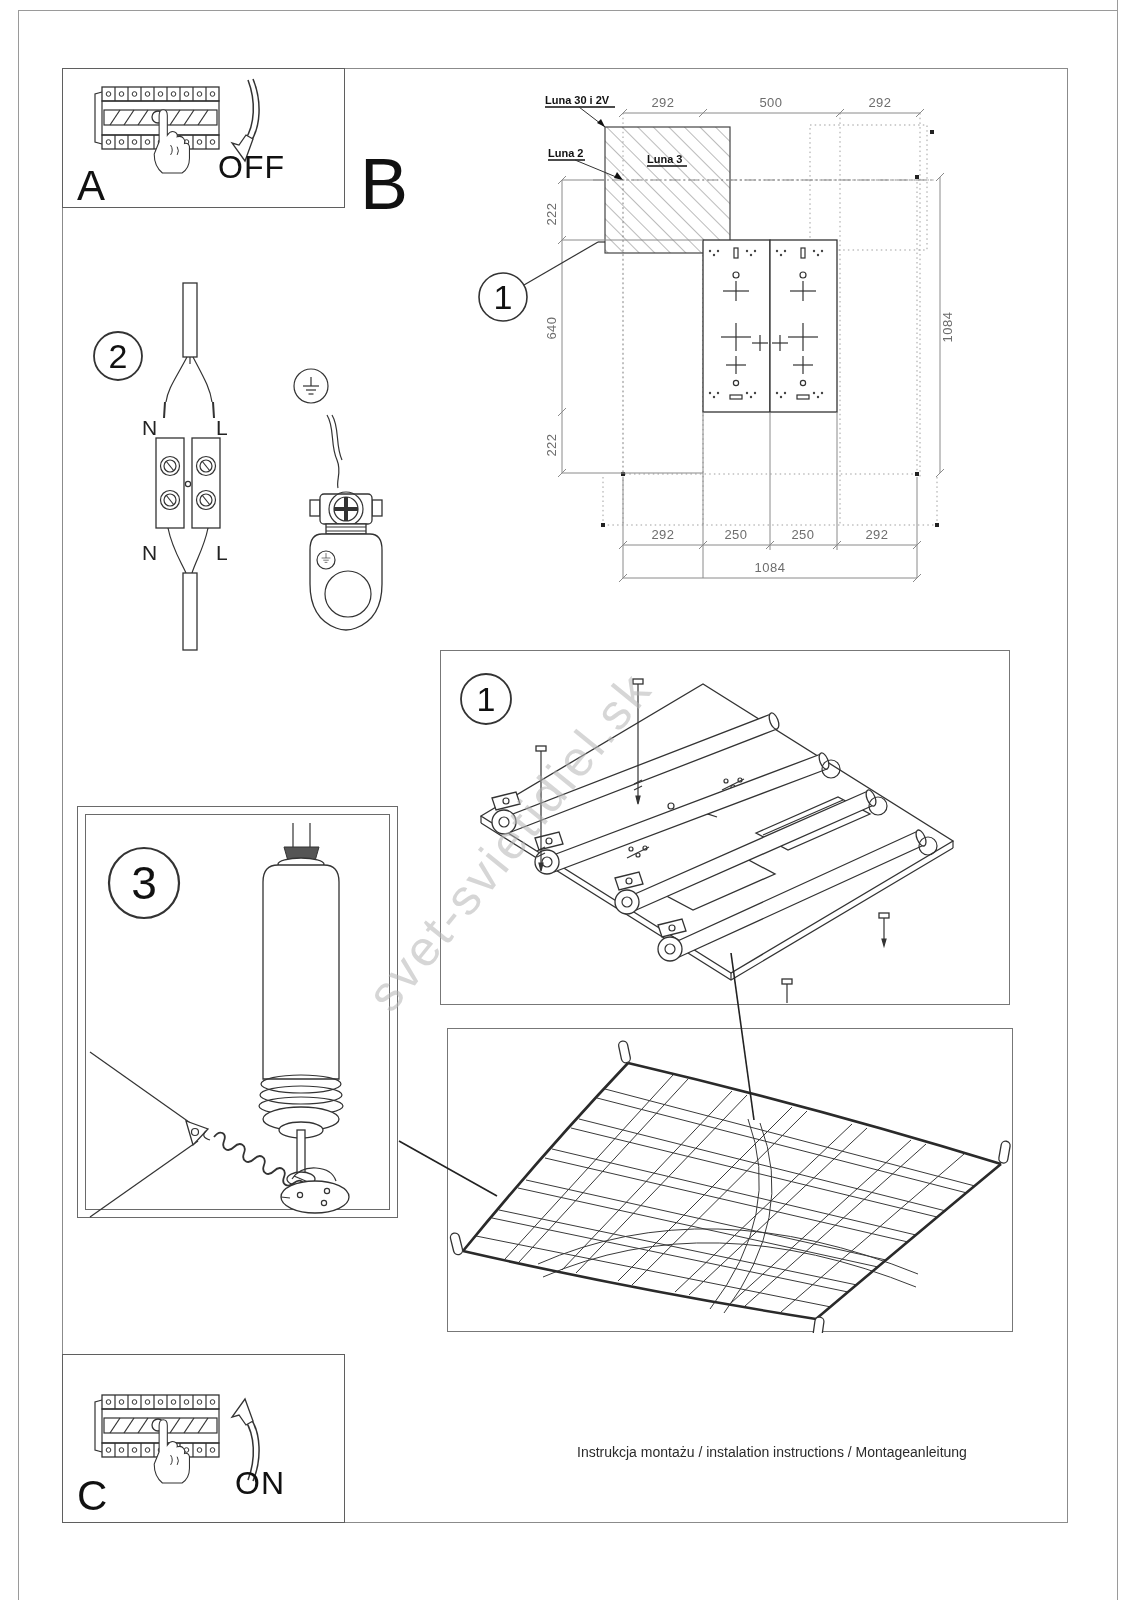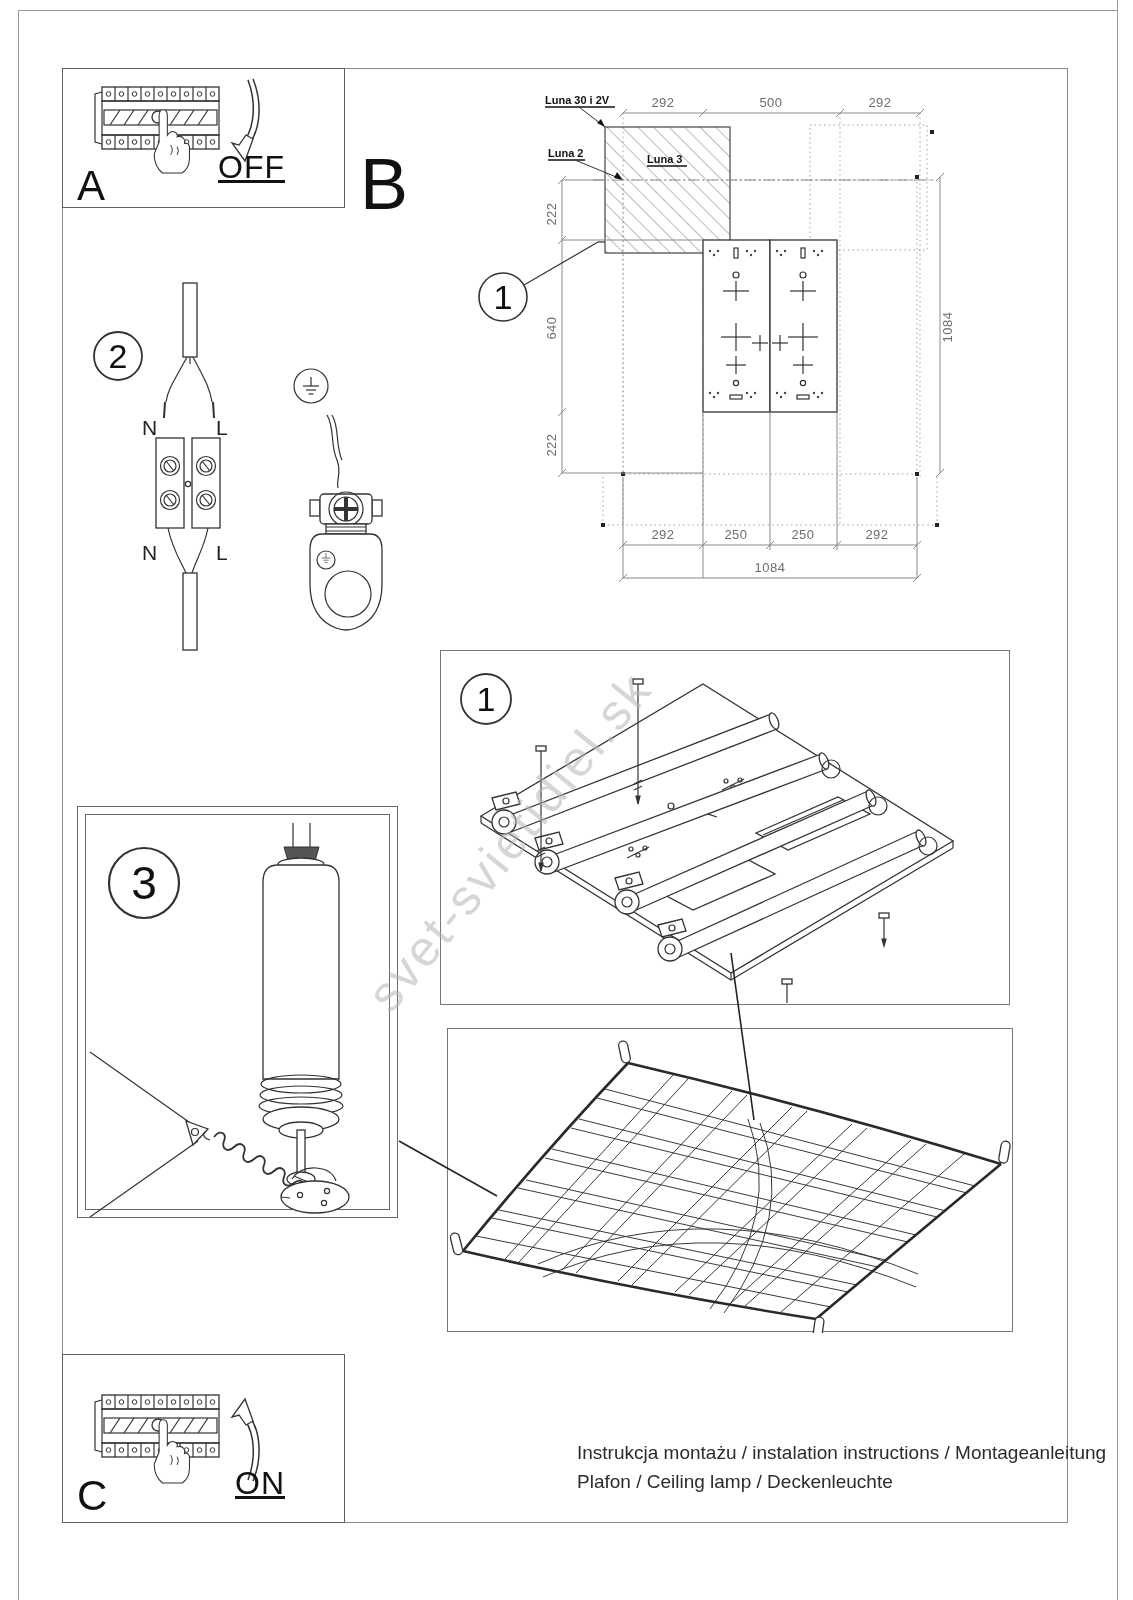--- a/index.html
+++ b/index.html
@@ -4,31 +4,31 @@
 <style>
   html,body{margin:0;padding:0;background:#fff;}
   #page{position:relative;width:1133px;height:1600px;background:#fff;overflow:hidden;
         font-family:"Liberation Sans","DejaVu Sans",sans-serif;color:#222;}
   .abs{position:absolute;}
   .scanline{position:absolute;background:#9a9a9a;}
   #mainframe{position:absolute;left:62px;top:68px;width:1006px;height:1455px;border:1px solid #8b8b8b;box-sizing:border-box;}
   .panelbox{position:absolute;border:1px solid #5f5f5f;box-sizing:border-box;background:#fff;}
   .biglayer{font-size:72px;color:#111;line-height:1;}
   .cornerletter{font-size:42px;color:#111;line-height:1;}
-  .actionword{font-size:32px;color:#111;line-height:1;letter-spacing:1px;text-decoration:underline;}
+  .actionword{font-size:32px;color:#111;line-height:1;letter-spacing:1px;}
   svg{position:absolute;overflow:visible;}
   svg text{font-family:"Liberation Sans","DejaVu Sans",sans-serif;}
   .dimtxt{fill:#6d6d6d;font-size:13px;letter-spacing:0.5px;}
   .lunalbl{fill:#111;font-size:11px;font-weight:bold;}
   .stepnum{fill:#111;font-size:34px;}
   .stepnum3{fill:#111;font-size:46px;}
   .nl{fill:#222;font-size:21px;}
   #watermark{position:absolute;left:378px;top:975px;transform:rotate(-51deg);transform-origin:0 50%;
              font-size:50px;letter-spacing:3px;color:#b5b5b5;opacity:.55;white-space:nowrap;}
-  #footer{position:absolute;left:577px;top:1438px;font-size:19px;line-height:29px;color:#2b2b2b;}
+  #footer{position:absolute;left:577px;top:1438px;font-size:14px;line-height:29px;color:#2b2b2b;}
   .thin{stroke:#333;stroke-width:1.2;fill:none;}
   .thick{stroke:#2a2a2a;stroke-width:2.6;fill:none;}
   .dim{stroke:#8a8a8a;stroke-width:1;fill:none;}
   .dot{stroke:#9f9f9f;stroke-width:1;fill:none;stroke-dasharray:1.5 3.2;}
   .dashdot{stroke:#8f8f8f;stroke-width:1;fill:none;stroke-dasharray:11 3 2 3;}
   .wfill{fill:#fff;stroke:#333;stroke-width:1.3;}
 </style>
 </head>
 <body>
 
@@ -543,16 +543,15 @@
 
   <svg style="left:0;top:0;" width="1133" height="1600" viewBox="0 0 1133 1600" pointer-events="none">
     <line x1="731" y1="953" x2="754" y2="1120" stroke="#222" stroke-width="1.6"></line>
     <line x1="399" y1="1141" x2="497" y2="1196" stroke="#222" stroke-width="1.6"></line>
   </svg>
 
   <div id="watermark">svet-svietidiel.sk</div>
 
   <div id="footer">
     <div>Instrukcja montażu / instalation instructions / Montageanleitung</div>
-    <div>Plafon / Ceiling lamp / Deckenleuchte</div>
   </div>
 
 </div>
 
 </body></html>

